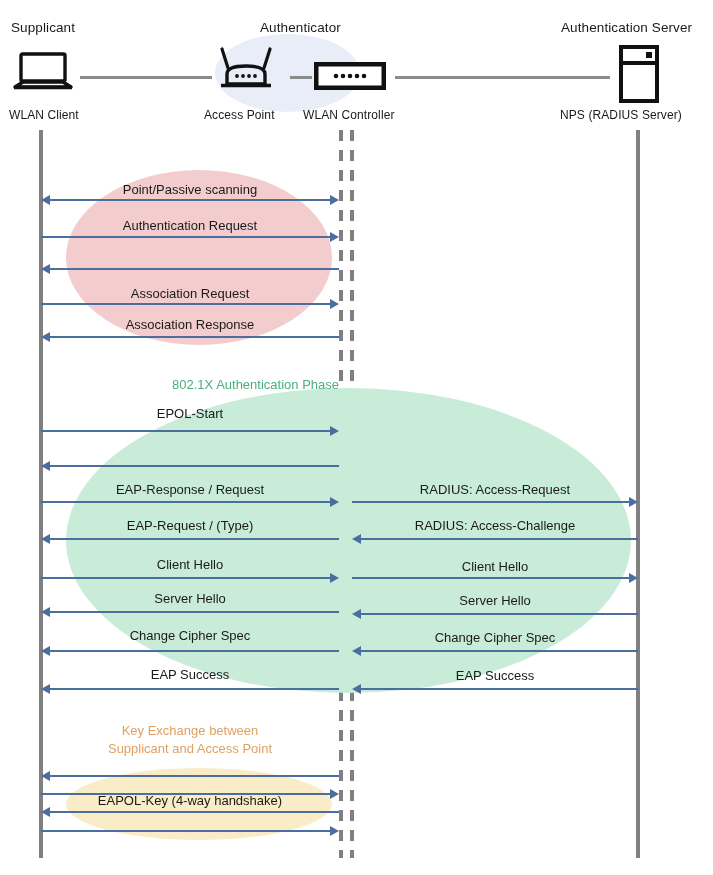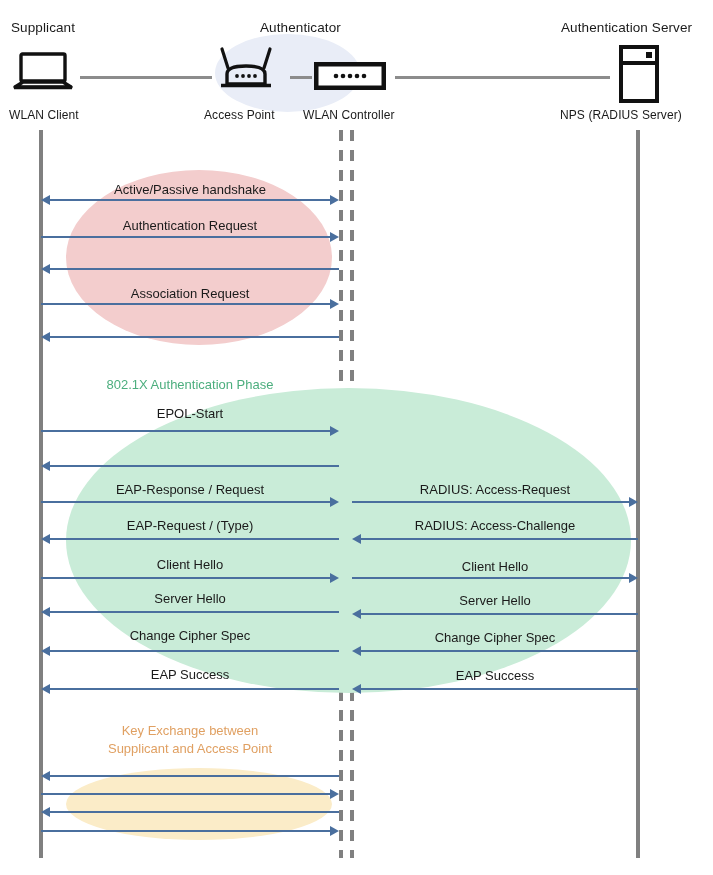--- a/index.html
+++ b/index.html
@@ -72,21 +72,21 @@
   
   .phase-label{
     position:absolute;
     font-size:13px;
     text-align:center;
     z-index:4;
     white-space:nowrap;
     line-height:18px;
   }
   .phase-red{color:#c0392b;}
-  .phase-green{color:#4cae7e;}
+  .phase-green{color:#4cae7e;text-align:right;}
   .phase-orange{color:#e0a062;}
 
   
   .msg{position:absolute;z-index:3;}
   .msg-line{
     position:absolute;
     height:2px;
     background:#4a6f9e;
     top:0;
   }
@@ -174,21 +174,21 @@
   <div class="blob blob-red" style="left:66px;top:170px;width:266px;height:175px;"></div>
   <div class="blob blob-green" style="left:66px;top:388px;width:565px;height:305px;"></div>
   <div class="blob blob-orange" style="left:66px;top:768px;width:266px;height:72px;"></div>
 
 
   <div class="msg" style="left:41px;top:199px;width:298px;">
     <div class="msg-line" style="left:9px;width:280px;"></div>
     <div class="arrowhead arrow-left" style="left:0px;"></div>
     <div class="arrowhead arrow-right" style="right:0px;"></div>
   </div>
-  <div class="msg-label" style="left:41px;top:182px;width:298px;">Active/Passive handshake</div>
+  <div class="msg-label" style="left:41px;top:182px;width:298px;">Point/Passive scanning</div>
 
   <div class="msg" style="left:41px;top:236px;width:298px;">
     <div class="msg-line" style="left:0px;width:289px;"></div>
     <div class="arrowhead arrow-right" style="right:0px;"></div>
   </div>
   <div class="msg-label" style="left:41px;top:218px;width:298px;">Authentication Request</div>
 
   <div class="msg" style="left:41px;top:268px;width:298px;">
     <div class="msg-line" style="left:9px;width:289px;"></div>
     <div class="arrowhead arrow-left" style="left:0px;"></div>
@@ -197,20 +197,21 @@
   <div class="msg" style="left:41px;top:303px;width:298px;">
     <div class="msg-line" style="left:0px;width:289px;"></div>
     <div class="arrowhead arrow-right" style="right:0px;"></div>
   </div>
   <div class="msg-label" style="left:41px;top:286px;width:298px;">Association Request</div>
 
   <div class="msg" style="left:41px;top:336px;width:298px;">
     <div class="msg-line" style="left:9px;width:289px;"></div>
     <div class="arrowhead arrow-left" style="left:0px;"></div>
   </div>
+  <div class="msg-label" style="left:41px;top:317px;width:298px;">Association Response</div>
 
   <div class="phase-label phase-green" style="left:41px;top:376px;width:298px;">802.1X Authentication Phase</div>
 
   <div class="msg" style="left:41px;top:430px;width:298px;">
     <div class="msg-line" style="left:0px;width:289px;"></div>
     <div class="arrowhead arrow-right" style="right:0px;"></div>
   </div>
   <div class="msg-label" style="left:41px;top:406px;width:298px;">EPOL-Start</div>
 
   <div class="msg" style="left:41px;top:465px;width:298px;">
@@ -300,19 +301,20 @@
 
   <div class="msg" style="left:41px;top:793px;width:298px;">
     <div class="msg-line" style="left:0px;width:289px;"></div>
     <div class="arrowhead arrow-right" style="right:0px;"></div>
   </div>
 
   <div class="msg" style="left:41px;top:811px;width:298px;">
     <div class="msg-line" style="left:9px;width:289px;"></div>
     <div class="arrowhead arrow-left" style="left:0px;"></div>
   </div>
+  <div class="msg-label" style="left:41px;top:793px;width:298px;">EAPOL-Key (4-way handshake)</div>
 
   <div class="msg" style="left:41px;top:830px;width:298px;">
     <div class="msg-line" style="left:0px;width:289px;"></div>
     <div class="arrowhead arrow-right" style="right:0px;"></div>
   </div>
 
 </div>
 
 </body></html>

